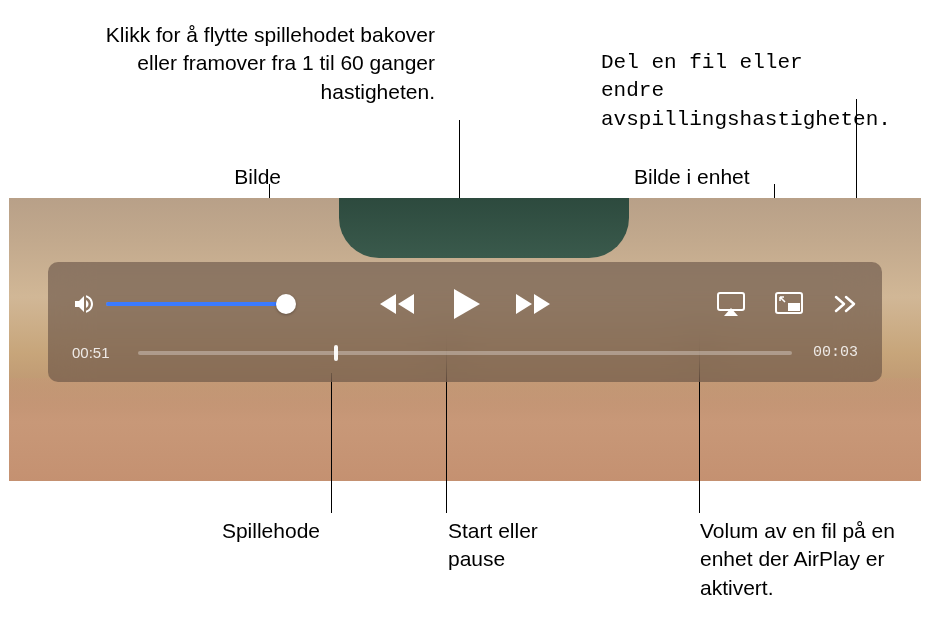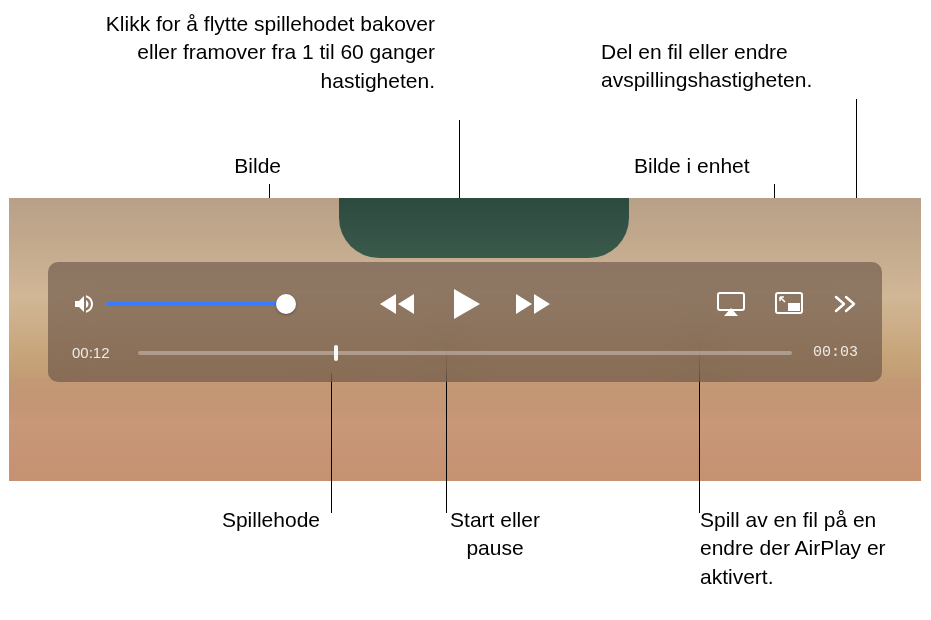--- a/index.html
+++ b/index.html
@@ -14,20 +14,21 @@
       background: #fff;
       position: relative;
       overflow: hidden;
     }
     .callout {
       position: absolute;
       font-size: 21px;
       line-height: 1.35;
       color: #000;
       text-align: right;
+      margin-top: 11px;
     }
     .callout.left-align {
       text-align: left;
     }
     .callout-line {
       position: absolute;
       background: #000;
     }
     .callout-line.v {
       width: 1px;
@@ -204,21 +205,21 @@
     }
   </style>
 </head>
 <body>
 
 <div class="callout" style="top:10px; left:100px; width:335px;">Klikk for å flytte spillehodet bakover eller framover fra 1 til 60 ganger hastigheten.</div>
 <div class="callout-line v" style="top:120px; left:459px; height:78px;"></div>
 <div class="bracket" style="top:257px; left:360px; width:216px; height:10px;"></div>
 <div class="callout-line v" style="top:198px; left:459px; height:59px;"></div>
 
-<div class="callout left-align" style="top:38px; left:601px; width:270px;">Del en fil eller endre avspillingshastigheten.</div>
+<div class="callout left-align" style="top:38px; left:601px; width:270px;font-family:Liberation Mono, monospace;">Del en fil eller endre avspillingshastigheten.</div>
 <div class="callout-line v" style="top:99px; left:856px; height:183px;"></div>
 
 <div class="callout" style="top:152px; left:186px; width:95px;">Bilde</div>
 <div class="callout-line v" style="top:184px; left:269px; height:102px;"></div>
 
 <div class="callout left-align" style="top:152px; left:634px; width:160px;">Bilde i enhet</div>
 <div class="callout-line v" style="top:184px; left:774px; height:98px;"></div>
 
 <div class="video-frame"></div>
 
@@ -271,28 +272,28 @@
       </div>
       <div class="control-btn">
         <svg class="share-icon" viewBox="0 0 26 22" fill="none" stroke="#fff" stroke-width="2.5" stroke-linecap="round" stroke-linejoin="round">
             <path d="M4 4l8 7-8 7M14 4l8 7-8 7"></path>
           </svg>
       </div>
     </div>
   </div>
 
   <div class="timeline-row">
-    <span class="time-label">00:12</span>
+    <span class="time-label">00:51</span>
     <div class="timeline">
       <div class="playhead"></div>
     </div>
     <span class="time-label right">00:03</span>
   </div>
 </div>
 
 <div class="callout" style="top:506px; left:190px; width:130px;">Spillehode</div>
 <div class="callout-line v" style="top:373px; left:331px; height:140px;"></div>
 
-<div class="callout left-align" style="top:506px; left:425px; width:140px;text-align:center;">Start eller pause</div>
+<div class="callout left-align" style="top:506px; left:448px; width:140px;">Start eller pause</div>
 <div class="callout-line v" style="top:320px; left:446px; height:193px;"></div>
 
-<div class="callout left-align" style="top:506px; left:700px; width:210px;">Spill av en fil på en endre der AirPlay er aktivert.</div>
+<div class="callout left-align" style="top:506px; left:700px; width:210px;">Volum av en fil på en enhet der AirPlay er aktivert.</div>
 <div class="callout-line v" style="top:320px; left:699px; height:193px;"></div>
 
 </body></html>

